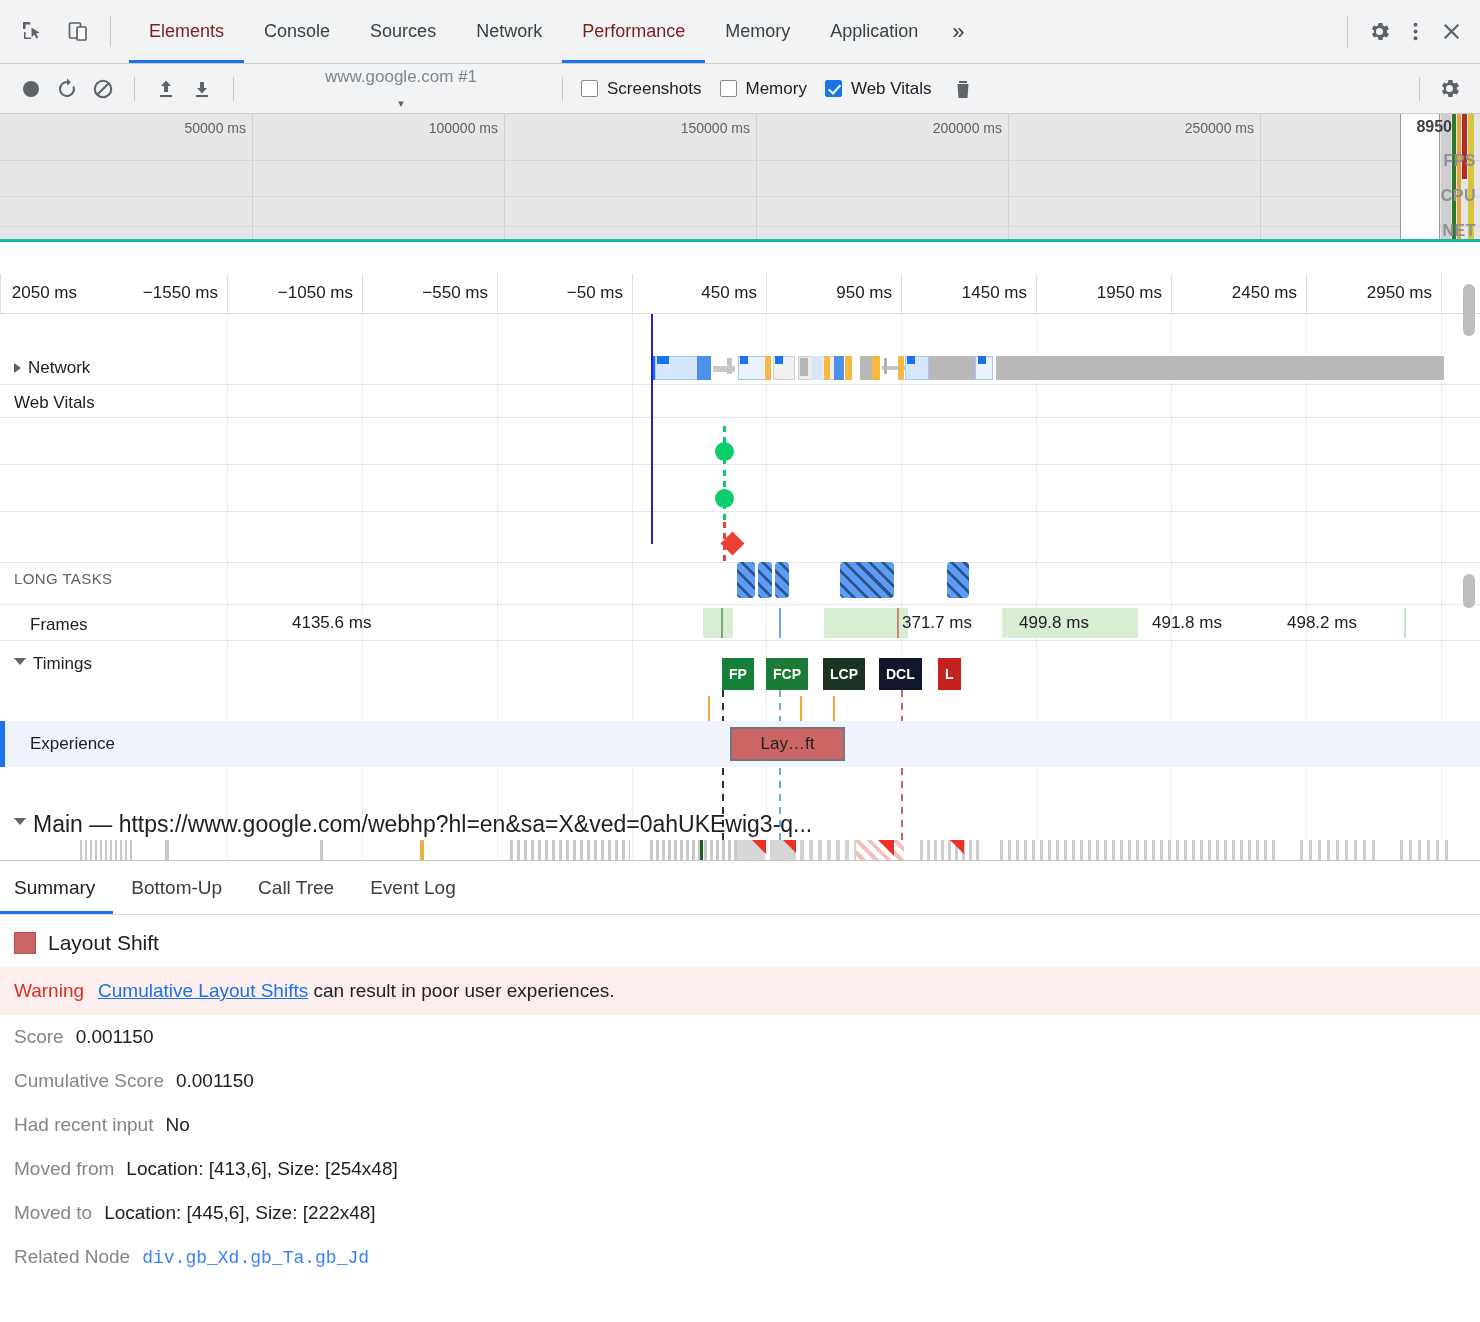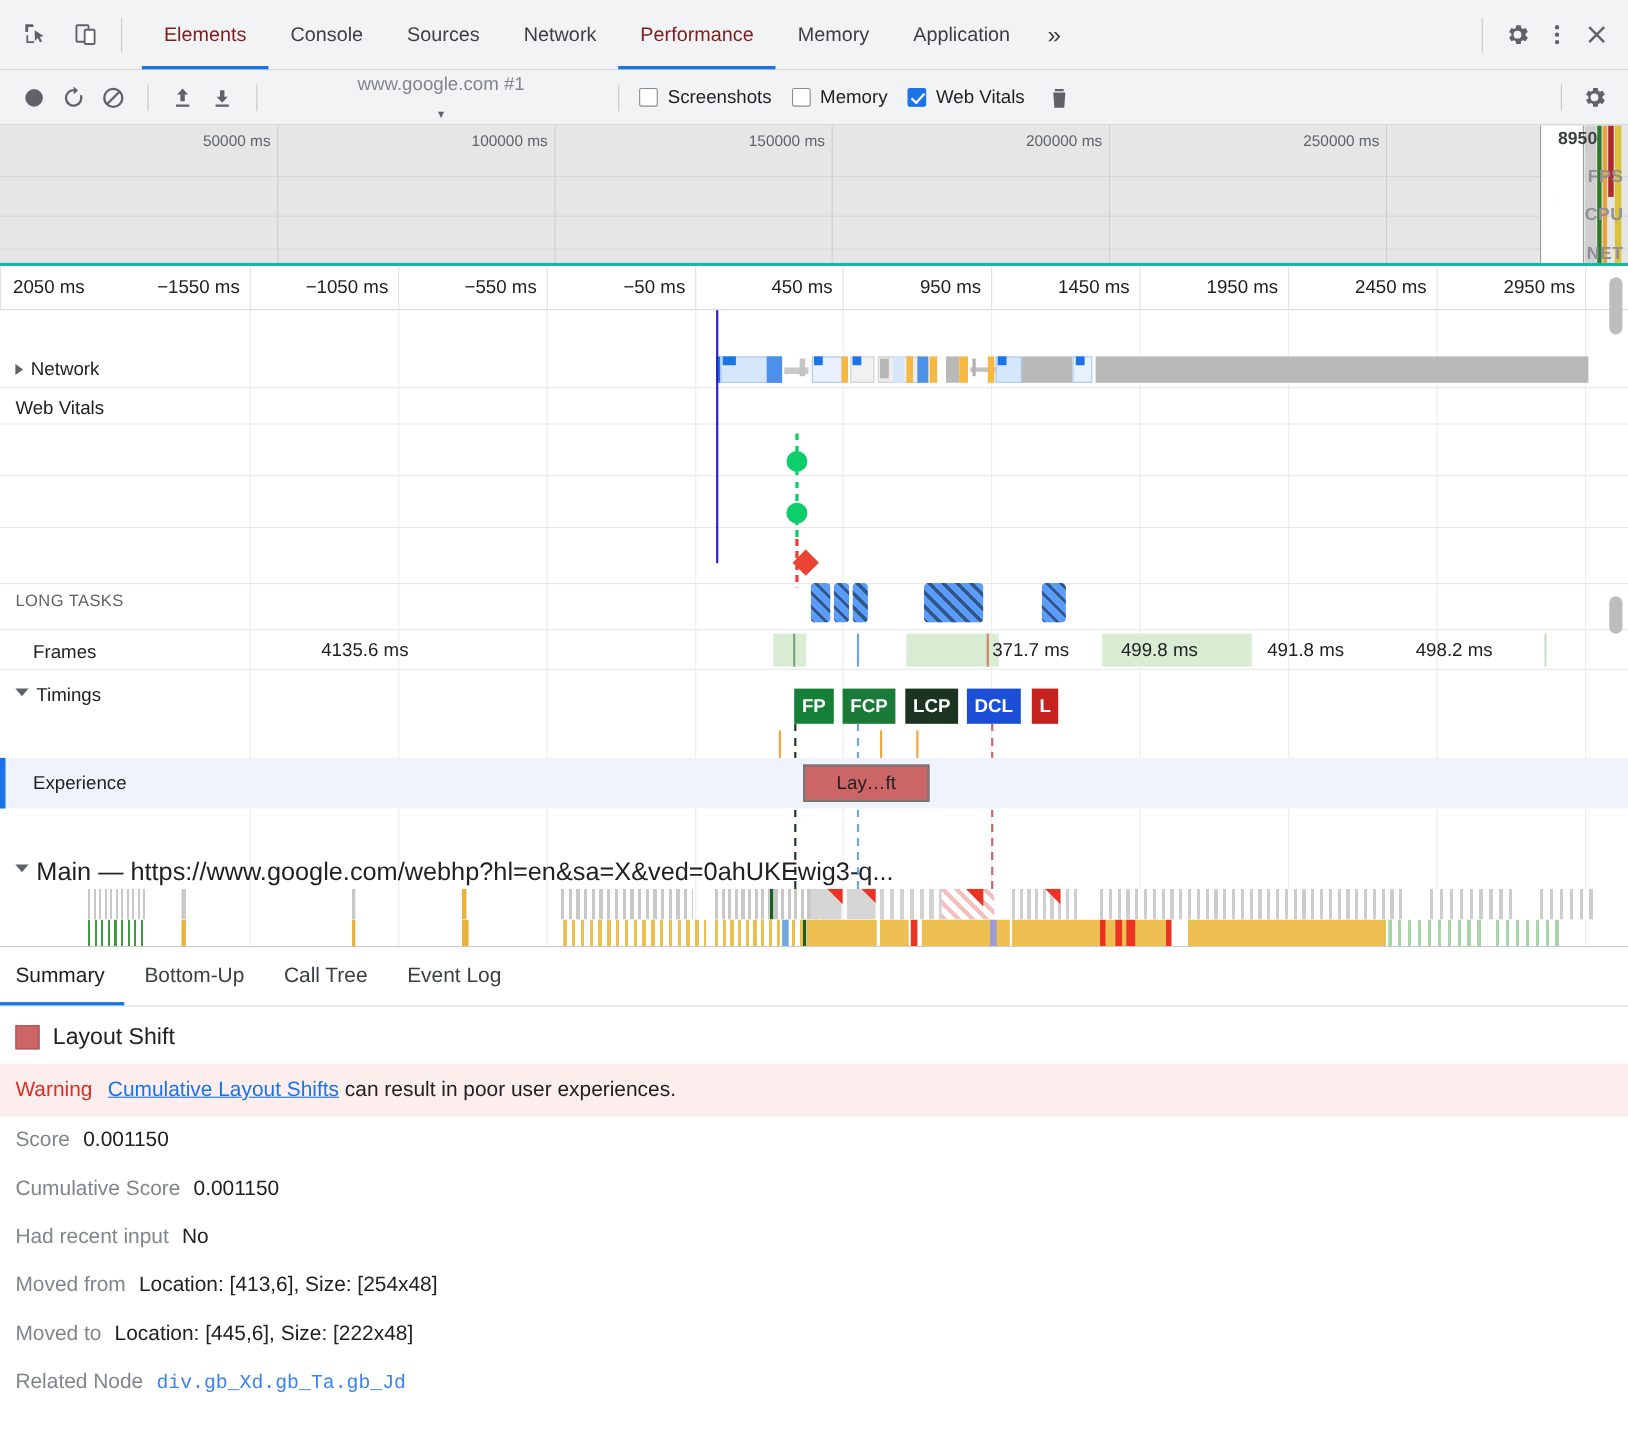--- a/index.html
+++ b/index.html
@@ -65,21 +65,21 @@
   .ov-hline { position:absolute; left:0; right:0; height:1px; background:#d6d6d6; }
   .ov-label { position:absolute; top:6px; font-size:14px; color:#5f6368; transform:translateX(-100%); padding-right:6px; }
   .ov-rl { position:absolute; right:4px; font-weight:bold; font-size:16px; color:#8e9193; letter-spacing:0.5px; }
   .ov-window {
     position:absolute; top:0; bottom:0; background:#fff; opacity:0.98;
     border-left:1px solid #999; border-right:1px solid #999;
   }
   .ov-mark { position:absolute; width:3px; }
 
   
-  .flame { position:relative; background:#fff; height:618px; overflow:hidden; }
+  .flame { position:relative; background:#fff; height:618px; overflow:hidden;margin-top:32px; }
   .ruler { height:40px; position:relative; border-bottom:1px solid #dadada; }
   .ruler .tick { position:absolute; top:0; bottom:0; width:1px; background:#e0e0e0; }
   .ruler .tlabel { position:absolute; top:9px; font-size:17px; color:#202124; transform:translateX(-100%); padding-right:9px; white-space:nowrap; }
   .colgrid { position:absolute; top:0; bottom:0; width:1px; background:#ededed; }
 
   .trow { position:relative; }
   .tlabel-left { position:absolute; left:0; display:flex; align-items:center; gap:7px; z-index:4; font-size:17px; }
   .arrow { width:0; height:0; border-left:7px solid #5f6368; border-top:5px solid transparent; border-bottom:5px solid transparent; margin-left:14px; }
   .arrow.down { border-left:6px solid transparent; border-right:6px solid transparent; border-top:7px solid #5f6368; margin-left:14px; }
   .rowline { position:absolute; left:0; right:0; height:1px; background:#e8e8e8; }
@@ -93,21 +93,21 @@
     position:absolute; height:36px; border-radius:4px; background:#5a9cf8;
     background-image:repeating-linear-gradient(45deg, rgba(0,0,0,.45) 0 3px, transparent 3px 9px);
   }
   .lt-label { position:absolute; left:14px; font-size:15px; color:#5f6368; letter-spacing:0.4px; }
 
   .frame-seg { position:absolute; height:30px; background:#d9ecd4; }
   .frame-txt { position:absolute; font-size:17px; color:#202124; white-space:nowrap; }
   .frame-tick { position:absolute; width:2px; background:#c4c4c4; }
 
   .tmark { position:absolute; height:32px; display:flex; align-items:center; justify-content:center;
-           color:#fff; font-weight:bold; font-size:17px; padding:0 7px; }
+           color:#fff; font-weight:bold; font-size:14px; padding:0 7px; }
   .tline { position:absolute; width:2px; }
   .tline.dashdark { background:repeating-linear-gradient(#1e3a24 0 7px, transparent 7px 13px); }
   .tline.dashblue { background:repeating-linear-gradient(#6fa8dc 0 7px, transparent 7px 13px); }
   .tline.dashred  { background:repeating-linear-gradient(#cc6666 0 7px, transparent 7px 13px); }
   .tline.solidorange { background:#f2a73b; }
 
   .exp-row { position:absolute; left:0; right:0; background:#eef3fc; }
   .exp-row:before { content:""; position:absolute; left:0; top:0; bottom:0; width:5px; background:#1a73e8; }
   .ls-chip {
     position:absolute; background:#cc6666; border:2px solid #777; height:34px;
@@ -435,21 +435,21 @@
     </div>
     <div class="tmark" style="left:722px; top:344px; background:#178038;">
         <span>FP</span>
       </div>
     <div class="tmark" style="left:766px; top:344px; background:#1a7a38;">
         <span>FCP</span>
       </div>
     <div class="tmark" style="left:823px; top:344px; background:#1b3320;">
         <span>LCP</span>
       </div>
-    <div class="tmark" style="left:879px; top:344px; background:#1d4ed8;">
+    <div class="tmark" style="left:879px; top:344px; background:#0f172a;">
         <span>DCL</span>
       </div>
     <div class="tmark" style="left:938px; top:344px; background:#c5221f;">
         <span>L</span>
       </div>
 
     <div class="tline dashdark" style="left:722px; top:376px; height:340px;"></div>
     <div class="tline dashblue" style="left:779px; top:376px; height:340px;"></div>
     <div class="tline dashred" style="left:901px; top:376px; height:340px;"></div>
     <div class="tline solidorange" style="left:708px; top:382px; height:58px;"></div>

